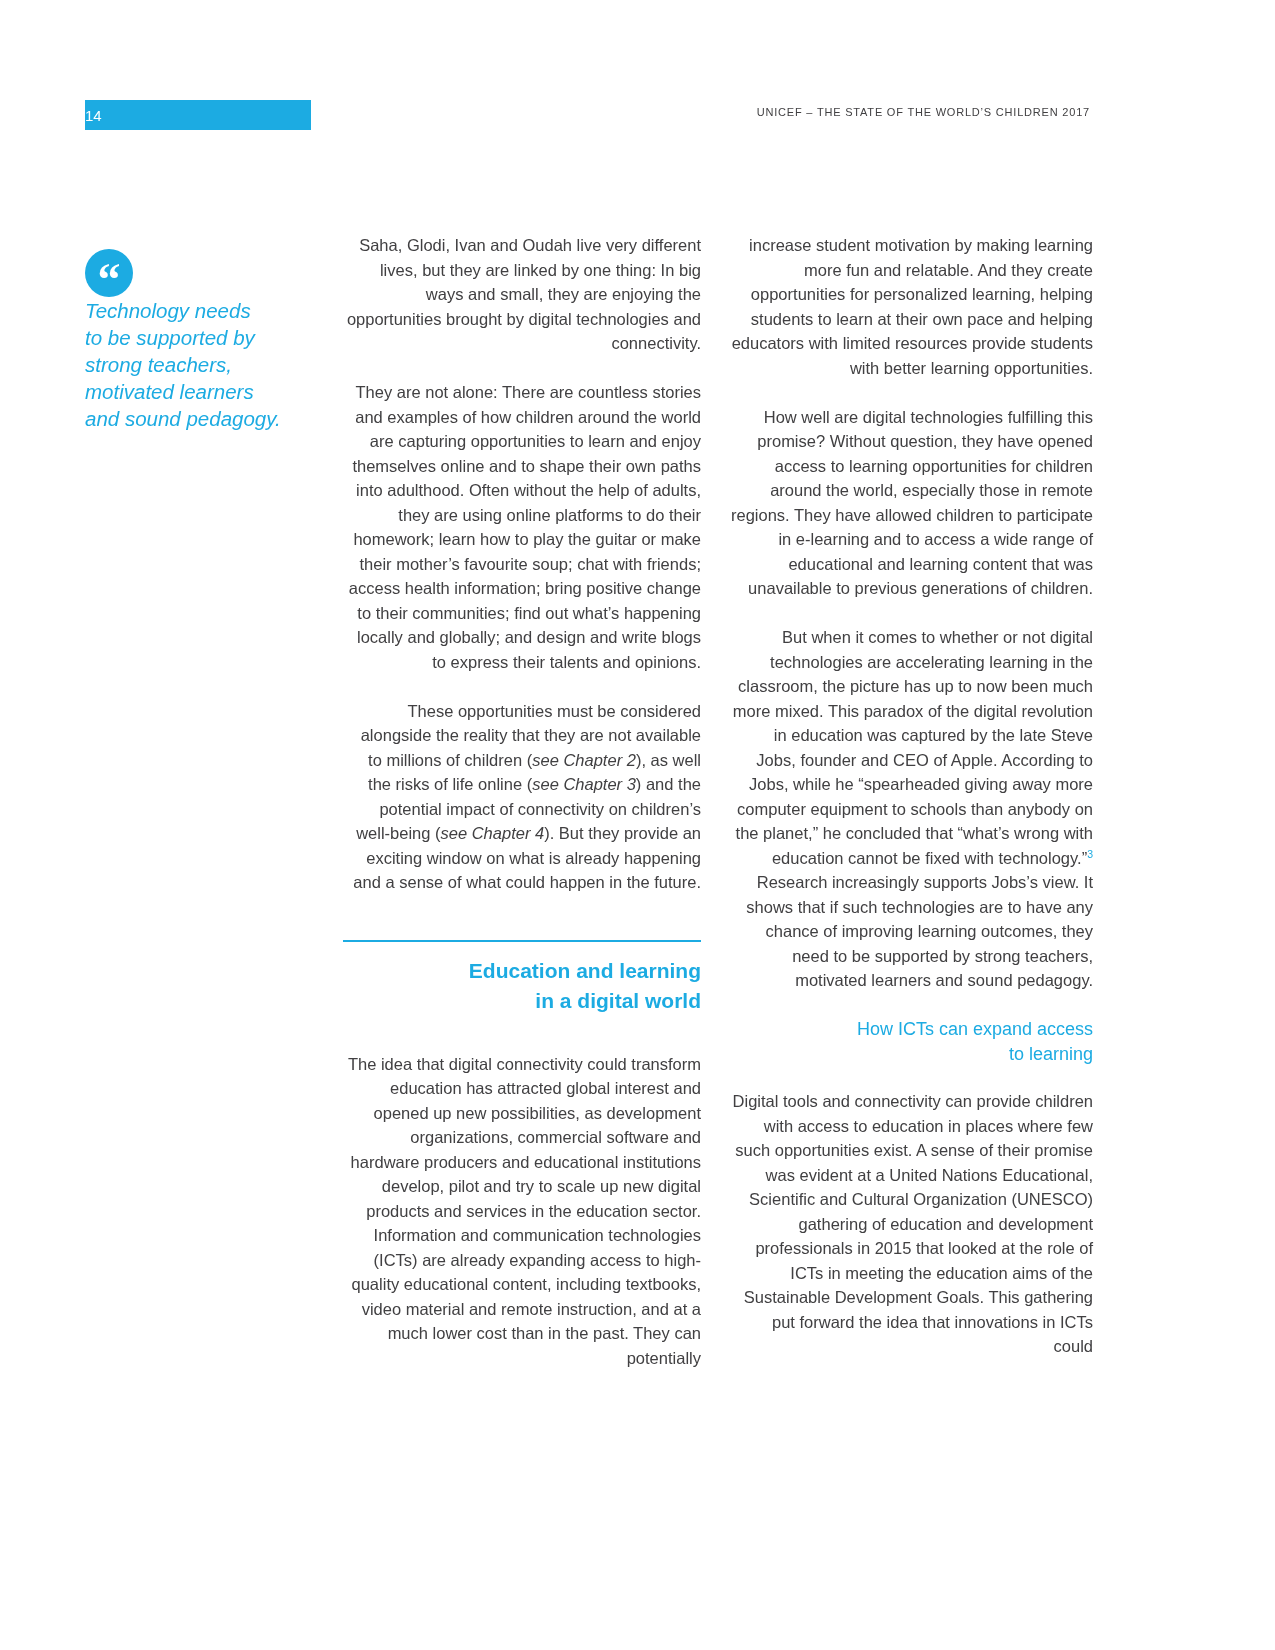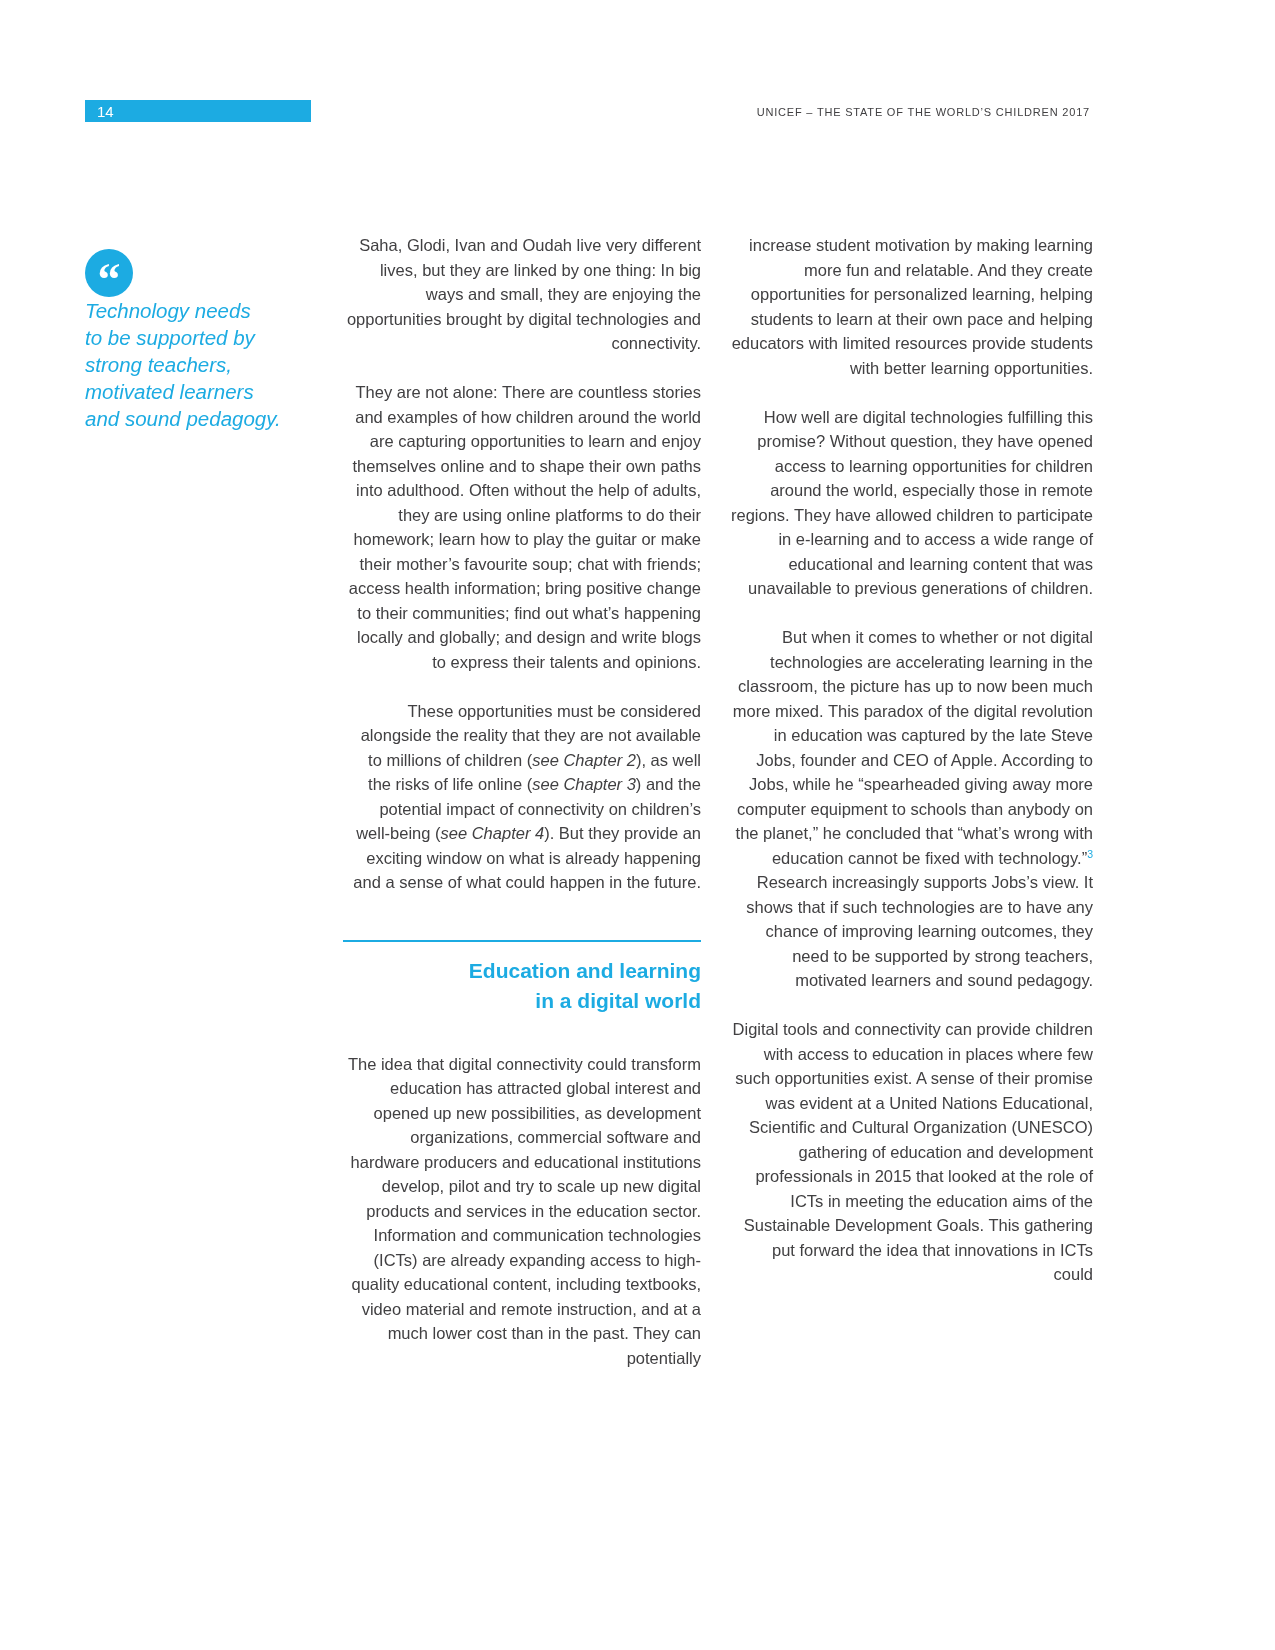--- a/index.html
+++ b/index.html
@@ -12,27 +12,27 @@
     height: 1650px;
     background: #ffffff;
     overflow: hidden;
   }
 
   .page-bar {
     position: absolute;
     left: 85px;
     top: 100px;
     width: 226px;
-    height: 22px;
+    height: 30px;
     background: var(--accent, #1CABE2);
     color: #ffffff;
     font-size: 15px;
     display: flex;
     align-items: center;
-    padding-left: 12px;
+    padding-left: 0;
   }
 
   .running-header {
     position: absolute;
     top: 106px;
     right: 185px;
     font-size: 11px;
     letter-spacing: 0.8px;
     color: var(--body-text, #414042);
     white-space: nowrap;
@@ -145,16 +145,18 @@
       <p><span>These opportunities must be considered alongside the reality that they are not available to millions of children (</span><span class="it">see Chapter 2</span><span>), as well the risks of life online (</span><span class="it">see Chapter 3</span><span>) and the potential impact of connectivity on children’s well-being (</span><span class="it">see Chapter 4</span><span>). But they provide an exciting window on what is already happening and a sense of what could happen in the future.</span></p>
       <hr class="col-rule">
       <h2 class="section-heading">Education and learning
 in a digital world</h2>
       <p><span>The idea that digital connectivity could transform education has attracted global interest and opened up new possibilities, as development organizations, commercial software and hardware producers and educational institutions develop, pilot and try to scale up new digital products and services in the education sector. Information and communication technologies (ICTs) are already expanding access to high-quality educational content, including textbooks, video material and remote instruction, and at a much lower cost than in the past. They can potentially</span></p>
     </div>
   <div class="col col2" id="col2">
       <p><span>increase student motivation by making learning more fun and relatable. And they create opportunities for personalized learning, helping students to learn at their own pace and helping educators with limited resources provide students with better learning opportunities.</span></p>
       <p><span>How well are digital technologies fulfilling this promise? Without question, they have opened access to learning opportunities for children around the world, especially those in remote regions. They have allowed children to participate in e-learning and to access a wide range of educational and learning content that was unavailable to previous generations of children.</span></p>
       <p><span>But when it comes to whether or not digital technologies are accelerating learning in the classroom, the picture has up to now been much more mixed. This paradox of the digital revolution in education was captured by the late Steve Jobs, founder and CEO of Apple. According to Jobs, while he “spearheaded giving away more computer equipment to schools than anybody on the planet,” he concluded that “what’s wrong with education cannot be fixed with technology.”</span><sup class="fn">3</sup><span> Research increasingly supports Jobs’s view. It shows that if such technologies are to have any chance of improving learning outcomes, they need to be supported by strong teachers, motivated learners and sound pedagogy.</span></p>
+      <h3 class="sub-heading">How ICTs can expand access
+to learning</h3>
       <p><span>Digital tools and connectivity can provide children with access to education in places where few such opportunities exist. A sense of their promise was evident at a United Nations Educational, Scientific and Cultural Organization (UNESCO) gathering of education and development professionals in 2015 that looked at the role of ICTs in meeting the education aims of the Sustainable Development Goals. This gathering put forward the idea that innovations in ICTs could</span></p>
     </div>
 
 </div>
 
 </body></html>

